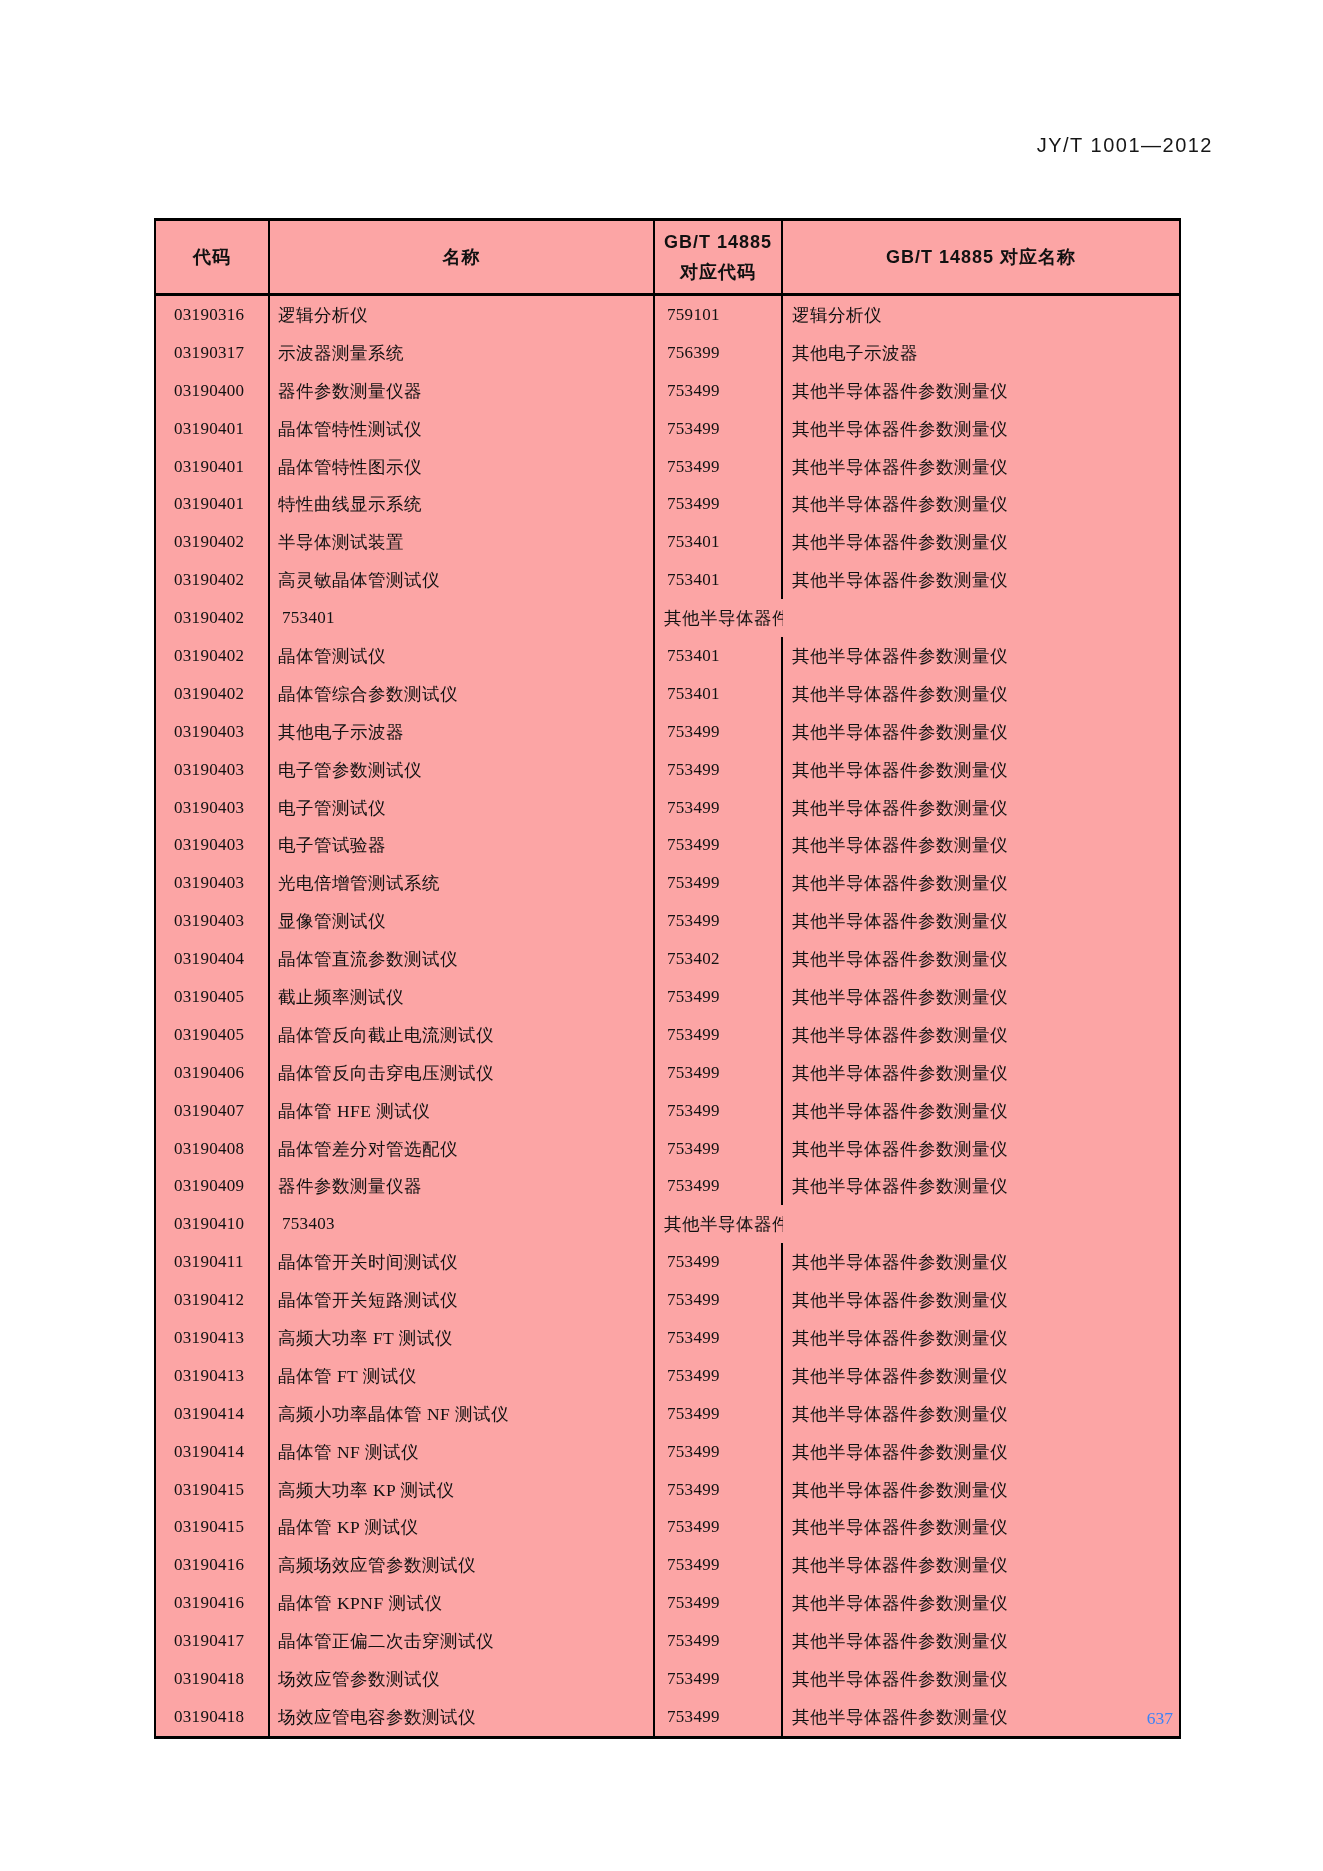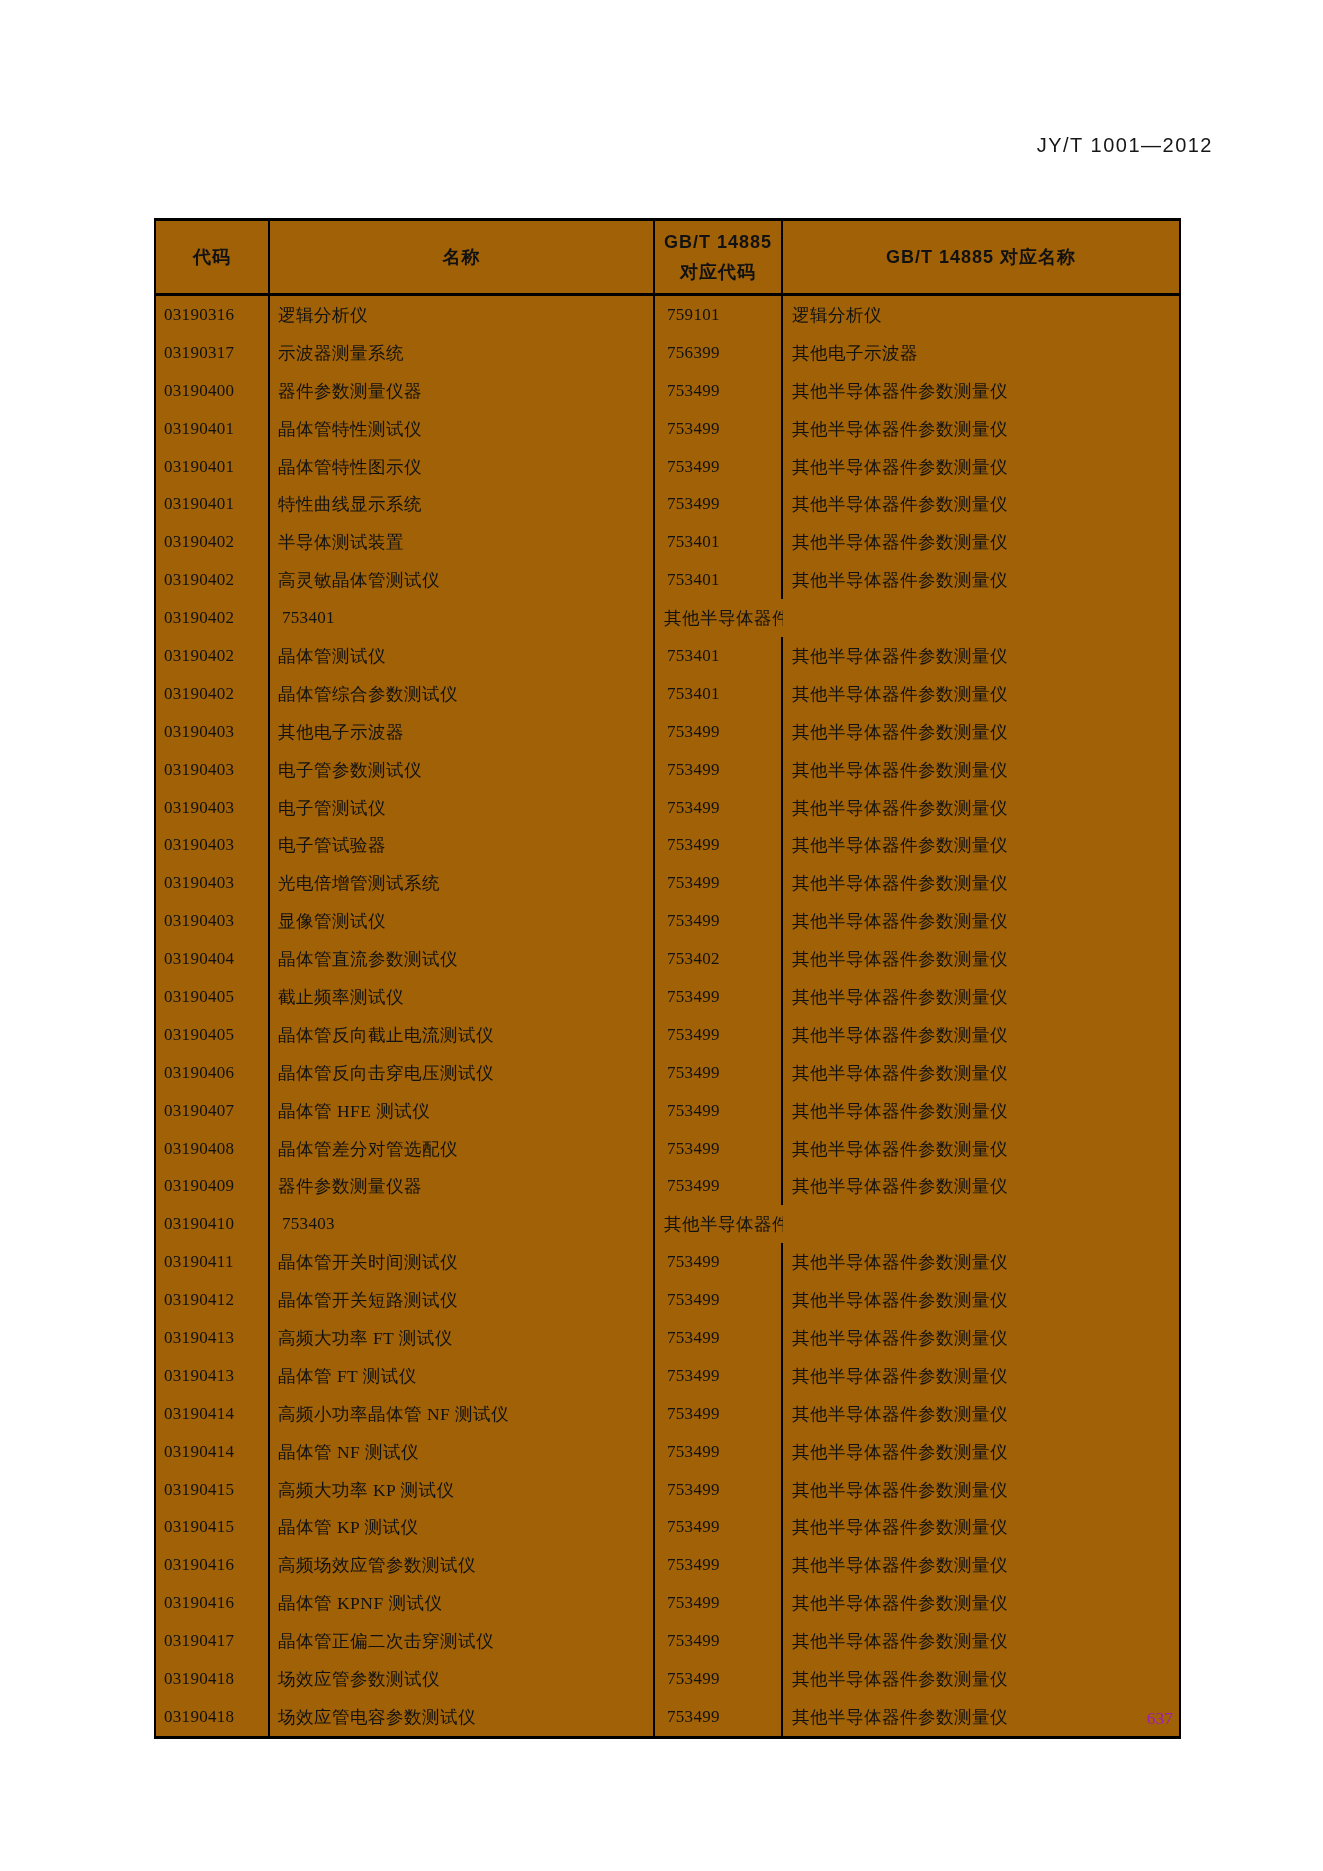--- a/index.html
+++ b/index.html
@@ -20,21 +20,21 @@
     color:#161616;
   }
   .std-table{
     position:absolute;
     left:154px;top:218px;
     width:1027px;
     box-sizing:border-box;
     border:2px solid #000;
     border-top-width:3px;
     border-bottom-width:3px;
-    background:#a16207;
+    background:#fca5a5;
   }
   .t-header{
     display:grid;
     grid-template-columns:114px 385px 128px 1fr;
     height:75px;
     border-bottom:3px solid #000;
     box-sizing:border-box;
   }
   .t-header .hcell{
     display:flex;
@@ -59,30 +59,30 @@
   .t-row .cell{
     display:flex;
     align-items:center;
     box-sizing:border-box;
     font-size:17.5px;
     white-space:nowrap;
     overflow:hidden;
     letter-spacing:0.5px;
   }
   .t-row .cell:not(:last-child){border-right:2px solid #000;}
-  .cell.c-code{padding-left:8px;font-size:17px;letter-spacing:0.3px;}
+  .cell.c-code{padding-left:18px;font-size:17px;letter-spacing:0.3px;}
   .cell.c-name{padding-left:8px;}
   .cell.c-gbtcode{padding-left:12px;font-size:17px;letter-spacing:0.3px;}
   .cell.c-gbtname{padding-left:9px;}
   .page-number{
     position:absolute;
     top:1708px;
     right:150px;
     font-size:17.5px;
-    color:#a21caf;
+    color:#3b82f6;
   }
 </style>
 </head>
 <body>
 
 <div class="page">
 
   <div class="doc-number">JY/T 1001—2012</div>
 
   <div class="std-table">

